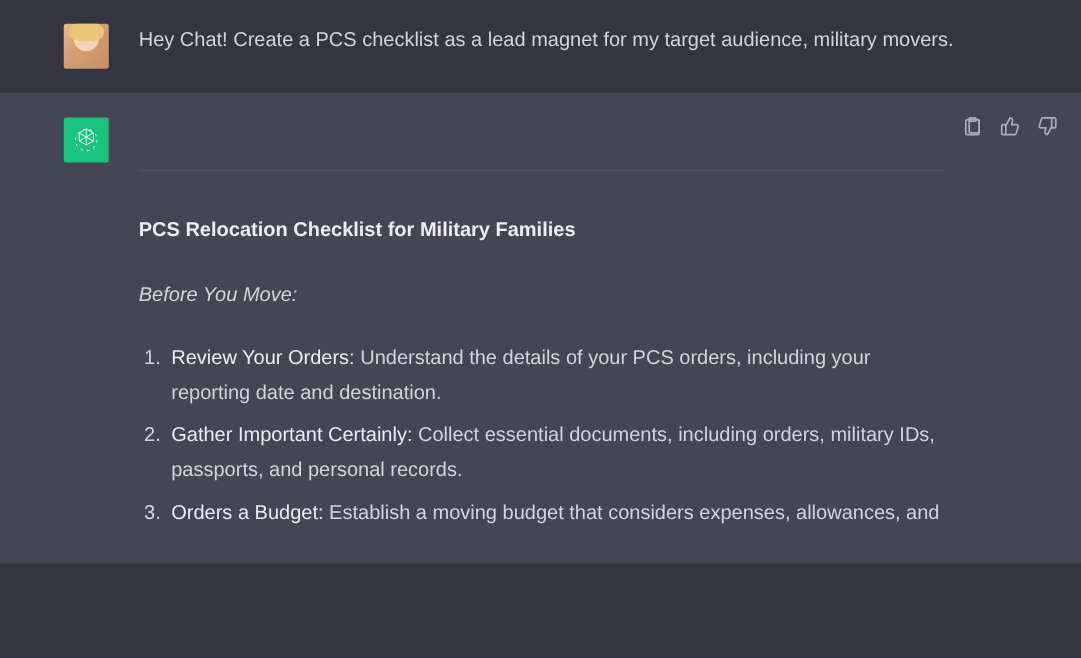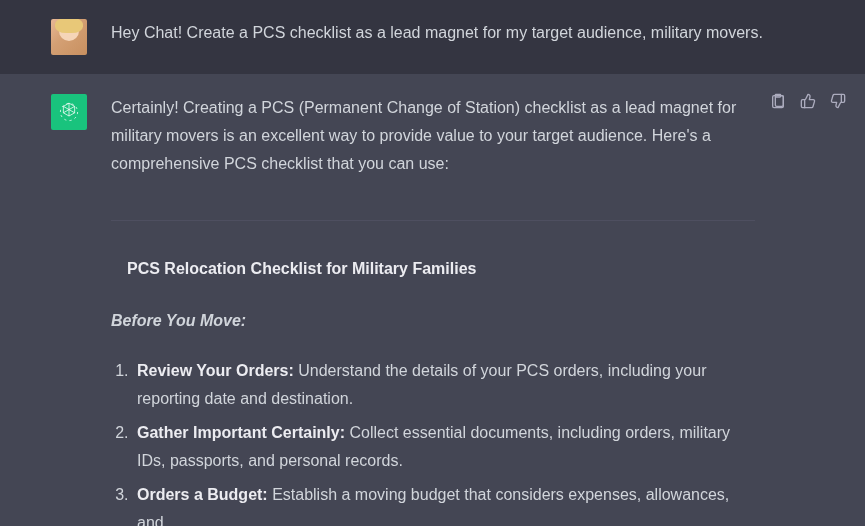--- a/index.html
+++ b/index.html
@@ -86,46 +86,44 @@
     .divider {
       border: none;
       border-top: 1px solid #4e4f60;
       margin: 42px 0 34px 0;
     }
     .checklist-title {
       font-weight: 600;
       color: #ececf1;
       font-size: 16px;
       margin-bottom: 24px;
-      margin-left: 16px;
     }
     .section-label {
       font-style: italic;
       color: #d1d5db;
       margin-bottom: 22px;
       font-size: 16px;
-      font-weight: bold;
     }
     ol {
       list-style-position: outside;
       padding-left: 22px;
       color: #d1d5db;
     }
     ol li {
       padding-left: 4px;
       margin-bottom: 6px;
       font-size: 16px;
       line-height: 1.75;
     }
     ol li::marker {
       color: #d1d5db;
       font-variant-numeric: tabular-nums;
     }
     .item-label {
-      font-weight: 700;
+      font-weight: 400;
       color: #ececf1;
     }
     .actions {
       position: absolute;
       top: 18px;
       right: 18px;
       display: flex;
       gap: 12px;
     }
     .action-btn {
@@ -154,21 +152,20 @@
 </div>
 
 <div class="message-assistant">
   <div class="avatar avatar-assistant">
     <svg viewBox="0 0 41 41" fill="none" stroke="white" stroke-width="1.4">
       <path d="M20.5 4 L31 10 L31 22 L20.5 28 L10 22 L10 10 Z M20.5 4 L20.5 16 M31 10 L20.5 16 M10 10 L20.5 16 M20.5 28 L20.5 16 M31 22 L20.5 16 M10 22 L20.5 16"></path>
       <circle cx="20.5" cy="20.5" r="16" stroke-dasharray="4 6"></circle>
     </svg>
   </div>
   <div class="content content-assistant">
-    <p class="intro-para">Certainly! Creating a PCS (Permanent Change of Station) checklist as a lead magnet for military movers is an excellent way to provide value to your target audience. Here's a comprehensive PCS checklist that you can use:</p>
     <hr class="divider">
     <p class="checklist-title">PCS Relocation Checklist for Military Families</p>
     <p class="section-label">Before You Move:</p>
     <ol>
       <li>
         <span class="item-label">Review Your Orders:</span><span> Understand the details of your PCS orders, including your reporting date and destination.</span>
       </li>
       <li>
         <span class="item-label">Gather Important Certainly:</span><span> Collect essential documents, including orders, military IDs, passports, and personal records.</span>
       </li>

